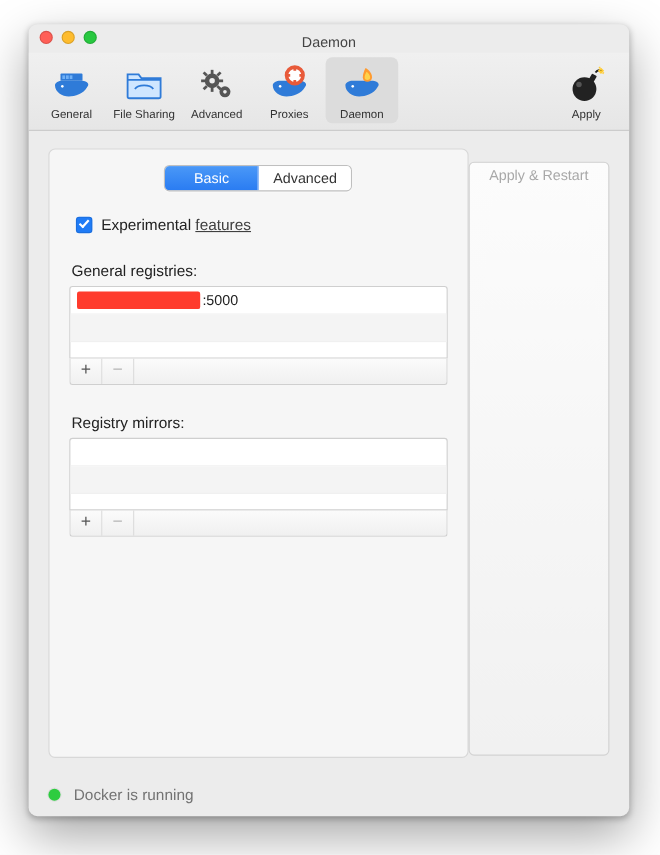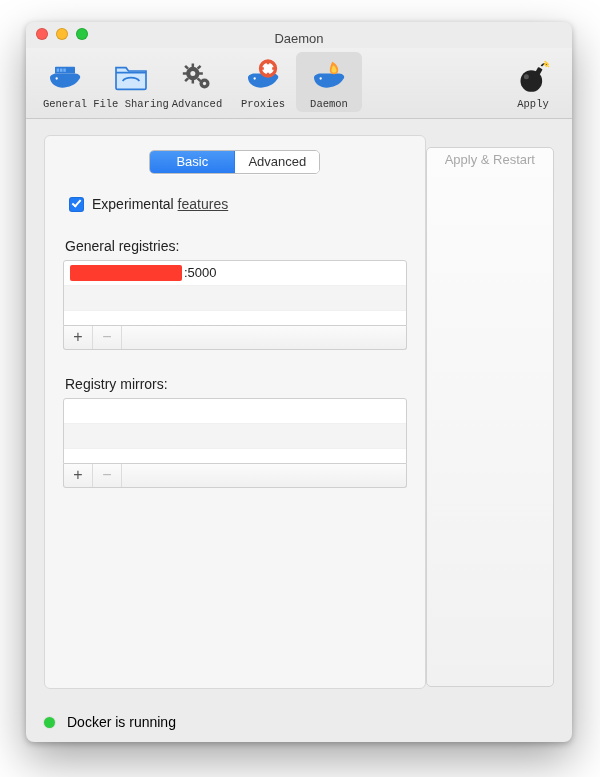--- a/index.html
+++ b/index.html
@@ -71,21 +71,20 @@
   .tb-item {
     display: flex;
     flex-direction: column;
     align-items: center;
     width: 62px;
     padding: 4px 2px 2px 2px;
     border-radius: 6px;
     font-size: 11px;
     color: #333;
     cursor: default;
-    font-family: Liberation Mono, monospace;
   }
   .tb-item.selected {
     background: #dcdcdc;
   }
   .tb-item .ico {
     width: 40px; height: 40px;
     display: flex; align-items: center; justify-content: center;
     margin-bottom: 2px;
   }
   .tb-item span { white-space: nowrap; font-size: 10.5px; }
@@ -243,21 +242,21 @@
   }
 
   
   .status {
     height: 40px;
     display: flex;
     align-items: center;
     gap: 12px;
     padding: 0 18px;
     font-size: 14px;
-    color: #000000;
+    color: #737373;
     border-top: 1px solid rgba(0,0,0,0);
   }
   .dot {
     width: 11px; height: 11px; border-radius: 50%;
     background: #2ecc40;
     box-shadow: 0 0 0 1px rgba(0,0,0,0.05);
   }
 
   svg { display: block; }
 </style>

